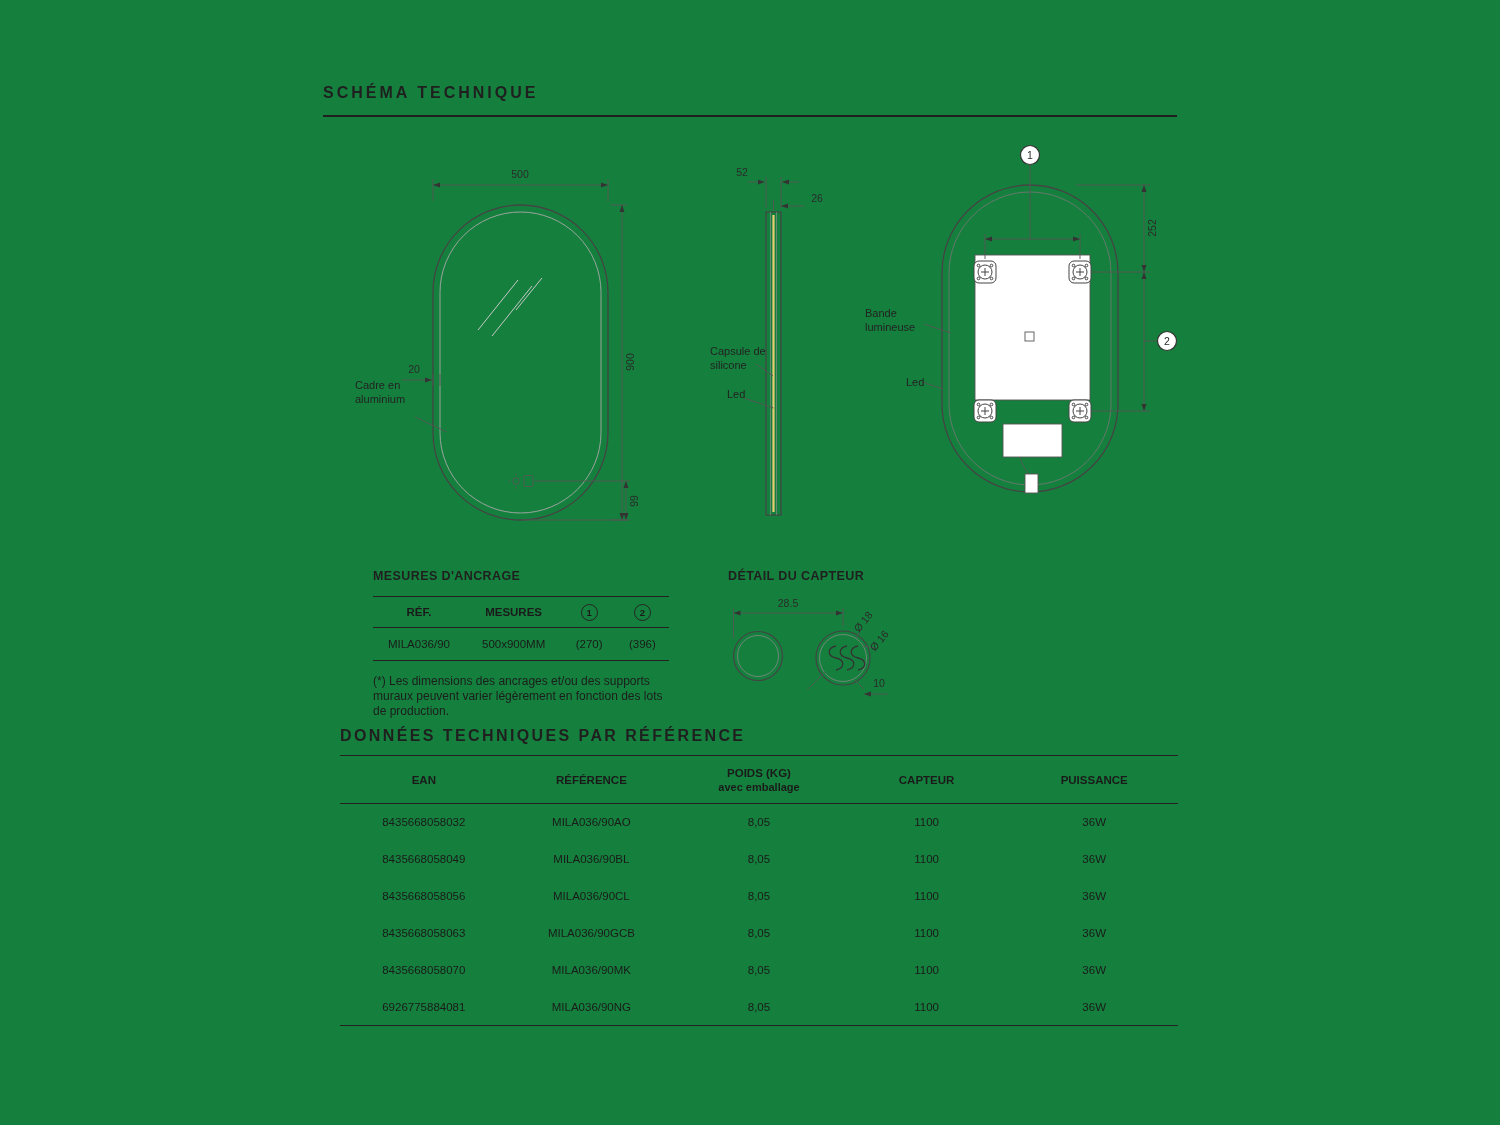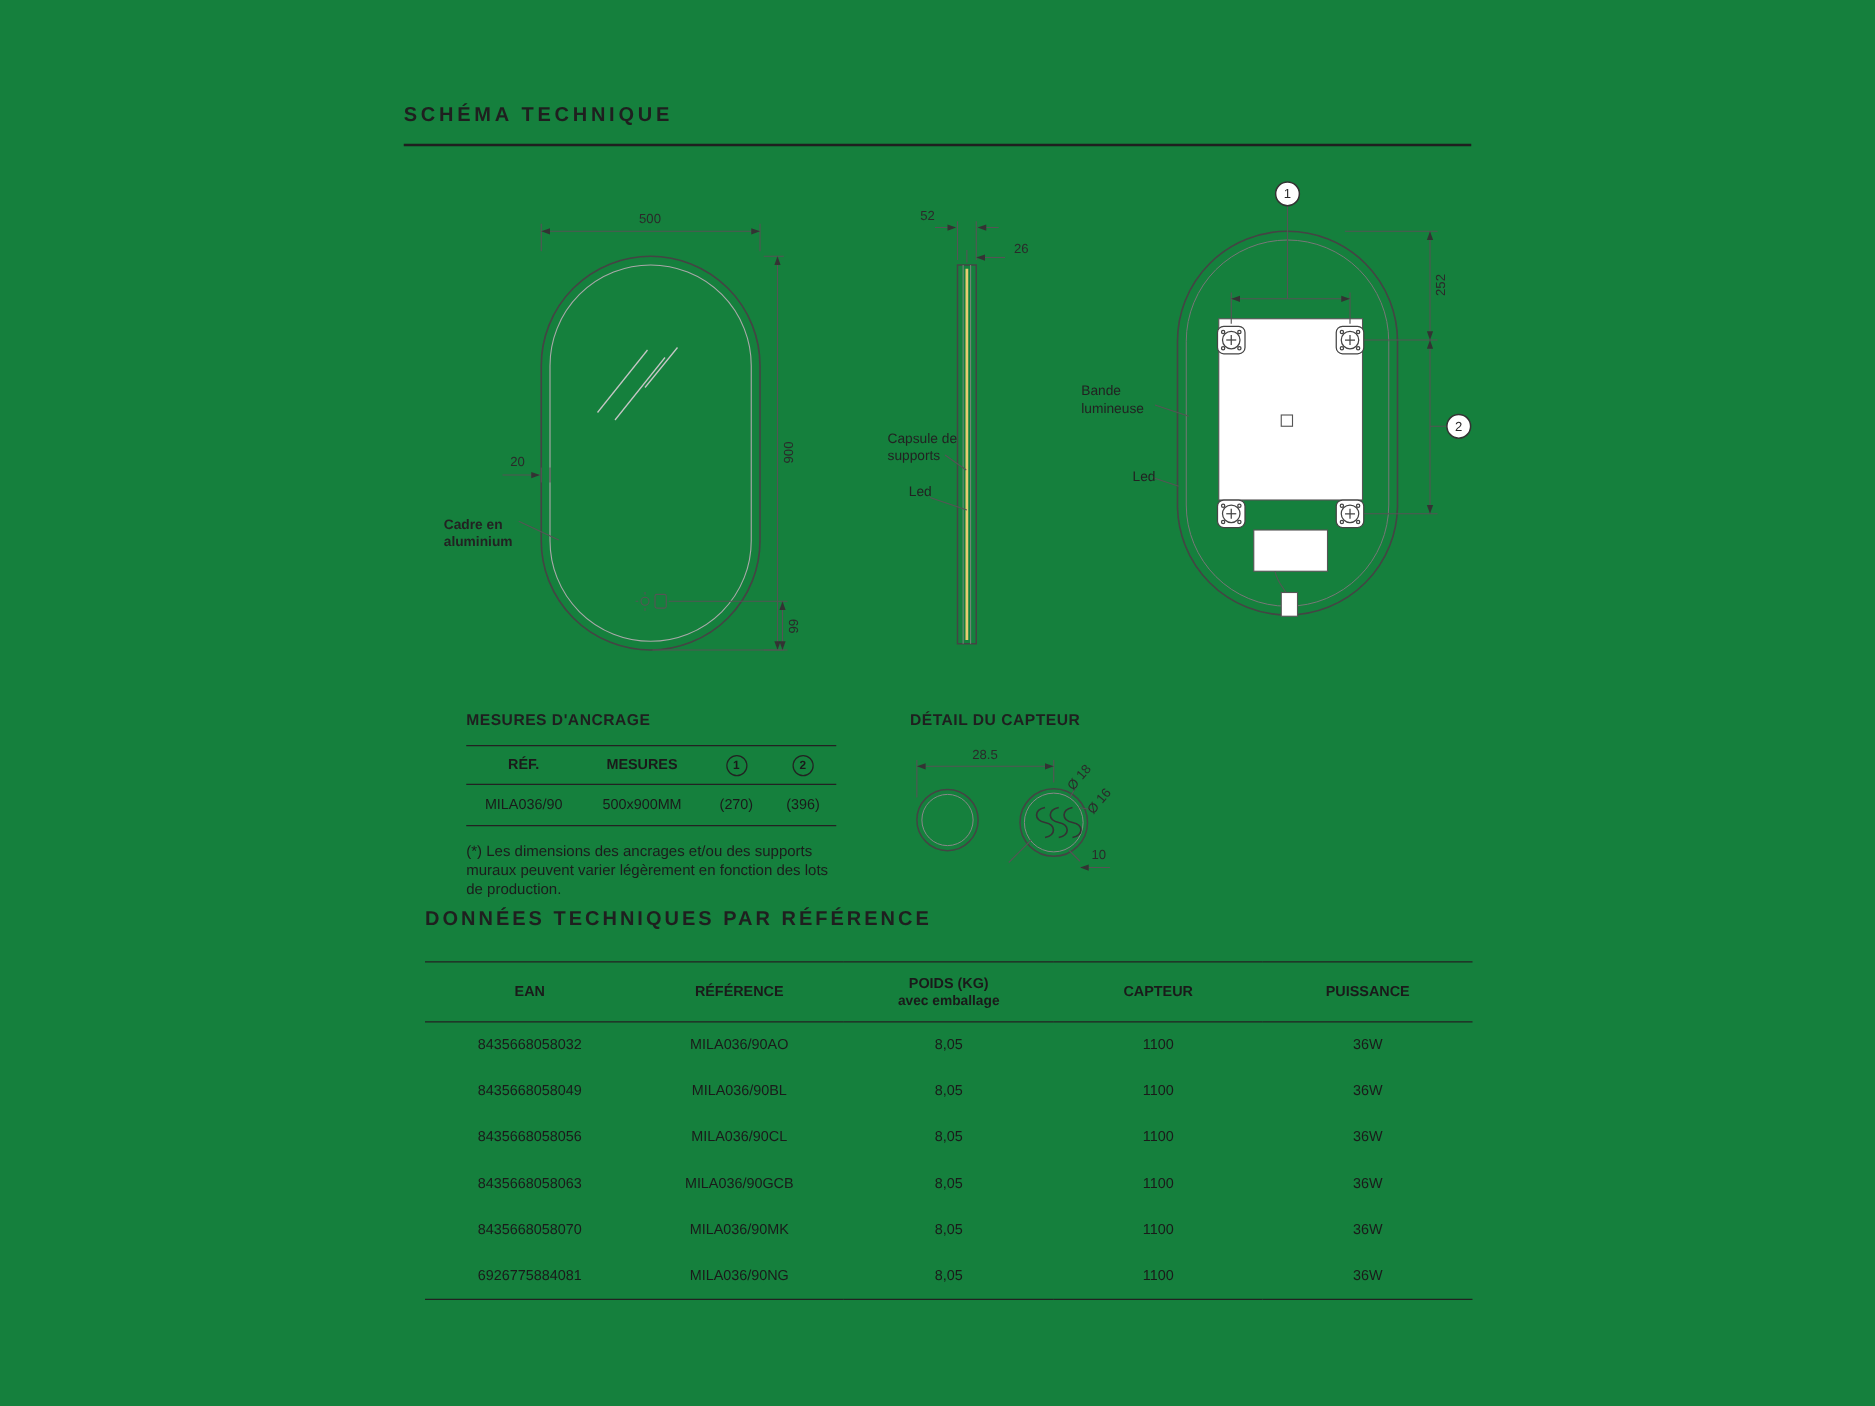--- a/index.html
+++ b/index.html
@@ -23,21 +23,21 @@
   .anchor-head { height:31px; font-weight:bold; font-size:11.5px; }
   .anchor-row { height:33px; font-size:11.5px;justify-content:flex-end; }
   .ac-ref { width:31%; text-align:center; }
   .ac-mes { width:33%; text-align:center; }
   .ac-c1, .ac-c2 { width:18%; text-align:center; }
   .circ { display:inline-flex; align-items:center; justify-content:center; width:17px; height:17px; border:1.3px solid #222; border-radius:50%; font-size:9.5px; font-weight:600; }
   .footnote { margin-top:13px; font-size:12px; line-height:15px; width:302px; color:#1c1c1c; }
 
   
   .tech-block { position:absolute; width:838px; }
-  .tech-table { width:100%; border-collapse:collapse; margin-top:24px; border-bottom:1.5px solid #222; }
+  .tech-table { width:100%; border-collapse:collapse; margin-top:10px; border-bottom:1.5px solid #222; }
   .tech-table th { border-top:1.5px solid #222; border-bottom:1.5px solid #222; font-size:11.5px; font-weight:bold; padding:10px 4px 9px; text-align:center; line-height:14px; }
   .tech-table td { text-align:center; font-size:11.5px; height:37px; }
   .th-sub { font-size:11px; font-weight:bold; }
 </style>
 </head>
 <body>
 
 <div class="page">
 
   <div class="abs sec-title" style="left:323px; top:84px;">SCHÉMA TECHNIQUE</div>
@@ -90,21 +90,21 @@
       <rect x="194" y="335.5" width="9" height="11" rx="1.5"></rect>
     </g>
 
     <g stroke="#555" stroke-width="0.9">
       <line x1="205" y1="341" x2="300" y2="341"></line>
       <line x1="192" y1="380" x2="300" y2="380"></line>
       <line x1="296" y1="341" x2="296" y2="380" marker-start="url(#m1)" marker-end="url(#m1)"></line>
     </g>
     <text x="308" y="361" text-anchor="middle" transform="rotate(-90 308 361)">99</text>
   </svg>
-  <div class="drw-label" style="left:355px; top:414px; width:64px;font-weight:bold;">Cadre en aluminium</div>
+  <div class="drw-label" style="left:355px; top:379px; width:64px;">Cadre en aluminium</div>
 
   <svg class="drw" style="left:700px; top:140px;" width="185" height="400" viewBox="0 0 185 400">
     <defs>
       <marker id="m2" viewBox="0 0 8 6" markerWidth="8" markerHeight="6" refX="7.5" refY="3" orient="auto-start-reverse" markerUnits="userSpaceOnUse">
         <path d="M0.5,0.5 L7.5,3 L0.5,5.5 Z" fill="#333"></path>
       </marker>
     </defs>
 
     <line x1="73.5" y1="75" x2="73.5" y2="372" stroke="#e8cd72" stroke-width="2.2"></line>
     <rect x="66" y="72" width="15" height="303" fill="none" stroke="#444" stroke-width="1.2"></rect>
@@ -123,21 +123,21 @@
 
     <g stroke="#555" stroke-width="0.9">
       <line x1="73.5" y1="60" x2="73.5" y2="70"></line>
       <line x1="81" y1="66" x2="104" y2="66" marker-start="url(#m2)"></line>
     </g>
     <text x="117" y="62" text-anchor="middle">26</text>
 
     <line x1="56" y1="224" x2="73" y2="236" stroke="#555" stroke-width="0.9"></line>
     <line x1="44" y1="258" x2="73.5" y2="268" stroke="#555" stroke-width="0.9"></line>
   </svg>
-  <div class="drw-label" style="left:710px; top:345px; width:58px;">Capsule de supports</div>
+  <div class="drw-label" style="left:710px; top:345px; width:58px;">Capsule de silicone</div>
   <div class="drw-label" style="left:727px; top:388px;">Led</div>
 
   <svg class="drw" style="left:860px; top:130px;" width="330" height="410" viewBox="0 0 330 410">
     <defs>
       <marker id="m3" viewBox="0 0 8 6" markerWidth="8" markerHeight="6" refX="7.5" refY="3" orient="auto-start-reverse" markerUnits="userSpaceOnUse">
         <path d="M0.5,0.5 L7.5,3 L0.5,5.5 Z" fill="#333"></path>
       </marker>
     </defs>
 
     <rect x="82" y="55" width="176" height="307" rx="88" fill="none" stroke="#444" stroke-width="1.3"></rect>

